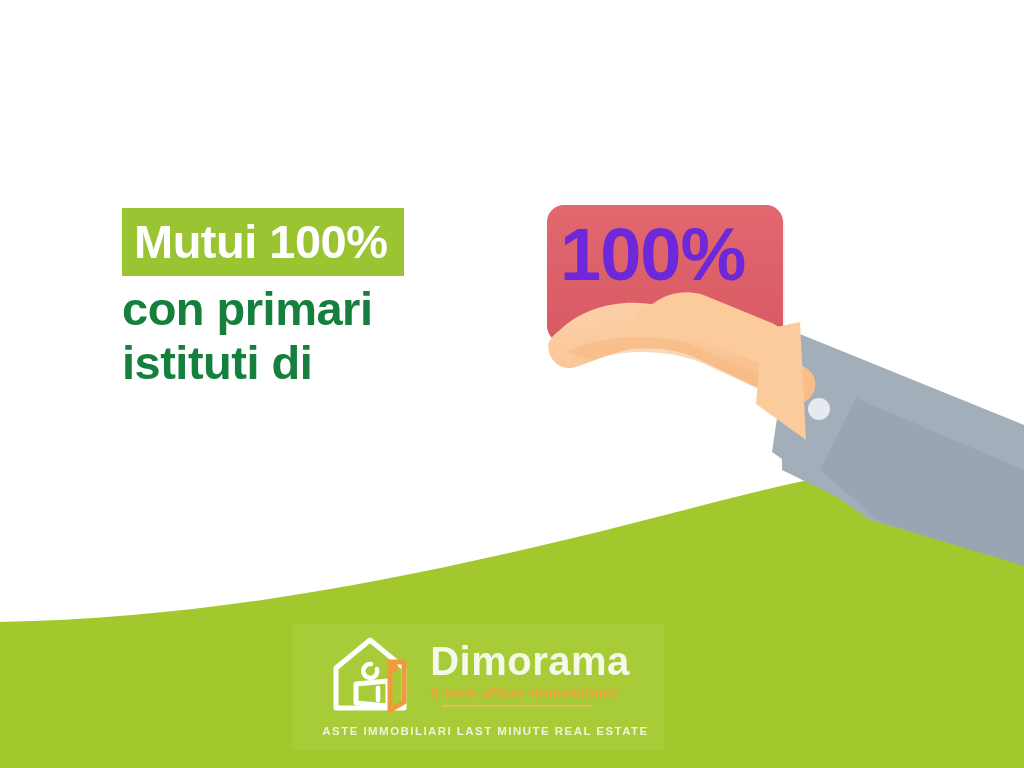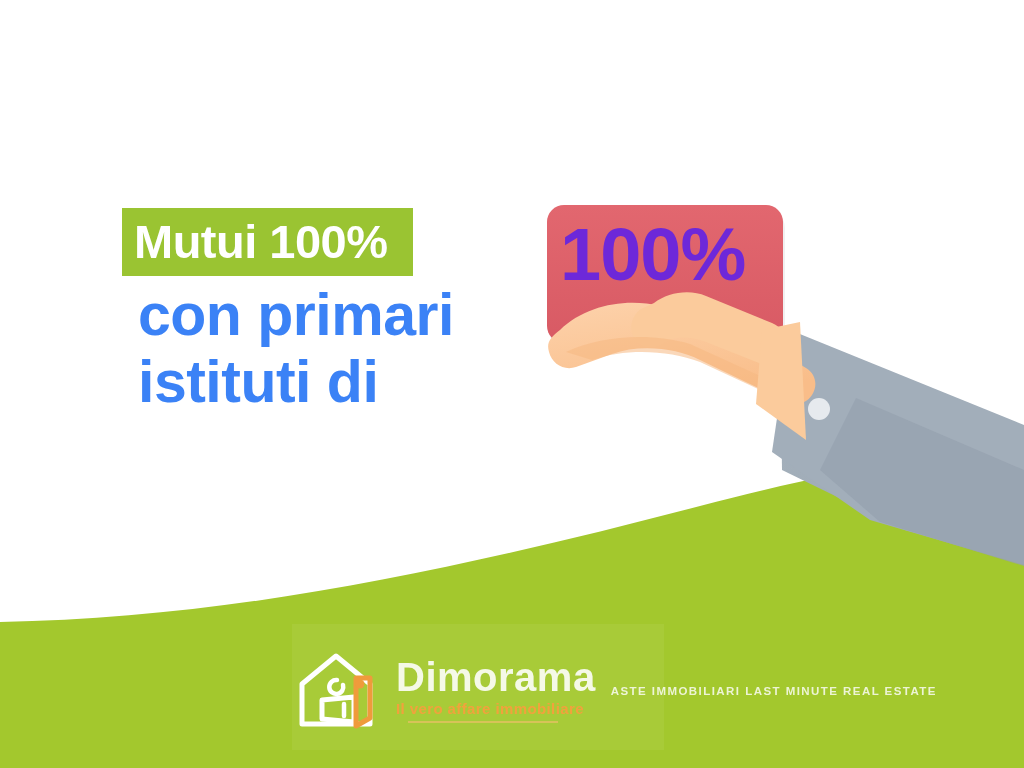--- a/index.html
+++ b/index.html
@@ -32,21 +32,21 @@
   
   .logo-block {
     position: absolute;
     left: 292px;
     top: 624px;
     width: 372px;
     height: 126px;
     z-index: 4;
     background: rgba(255,255,255,0.055);
     display: flex;
-    flex-direction: row;
+    flex-direction: column;
     align-items: center;
     justify-content: flex-start;
   }
   .logo-row {
     display: flex;
     align-items: center;
     gap: 8px;
     margin-top: 8px;
   }
   .logo-mark { width: 96px; height: 86px; flex: none; }
@@ -100,32 +100,32 @@
     z-index: 5;
     width: 420px;
   }
   .headline-hl {
     display: inline-block;
     background: #9ac432;
     color: #ffffff;
     font-size: 47px;
     font-weight: 700;
     line-height: 1;
-    padding: 10px 25px 11px 12px;
+    padding: 10px 16px 11px 12px;
     letter-spacing: -0.5px;
     white-space: nowrap;
   }
   .headline-line {
     display: block;
-    color: #3b82f6;
-    font-size: 59px;
+    color: #15803d;
+    font-size: 47px;
     font-weight: 700;
     line-height: 1.14;
     letter-spacing: -0.5px;
-    margin-left: 16px;
+    margin-left: 0;
     white-space: nowrap;
   }
   .headline-line.first { margin-top: 6px; }
 
   
   .illustration {
     position: absolute;
     left: 0;
     top: 0;
     width: 1024px;

